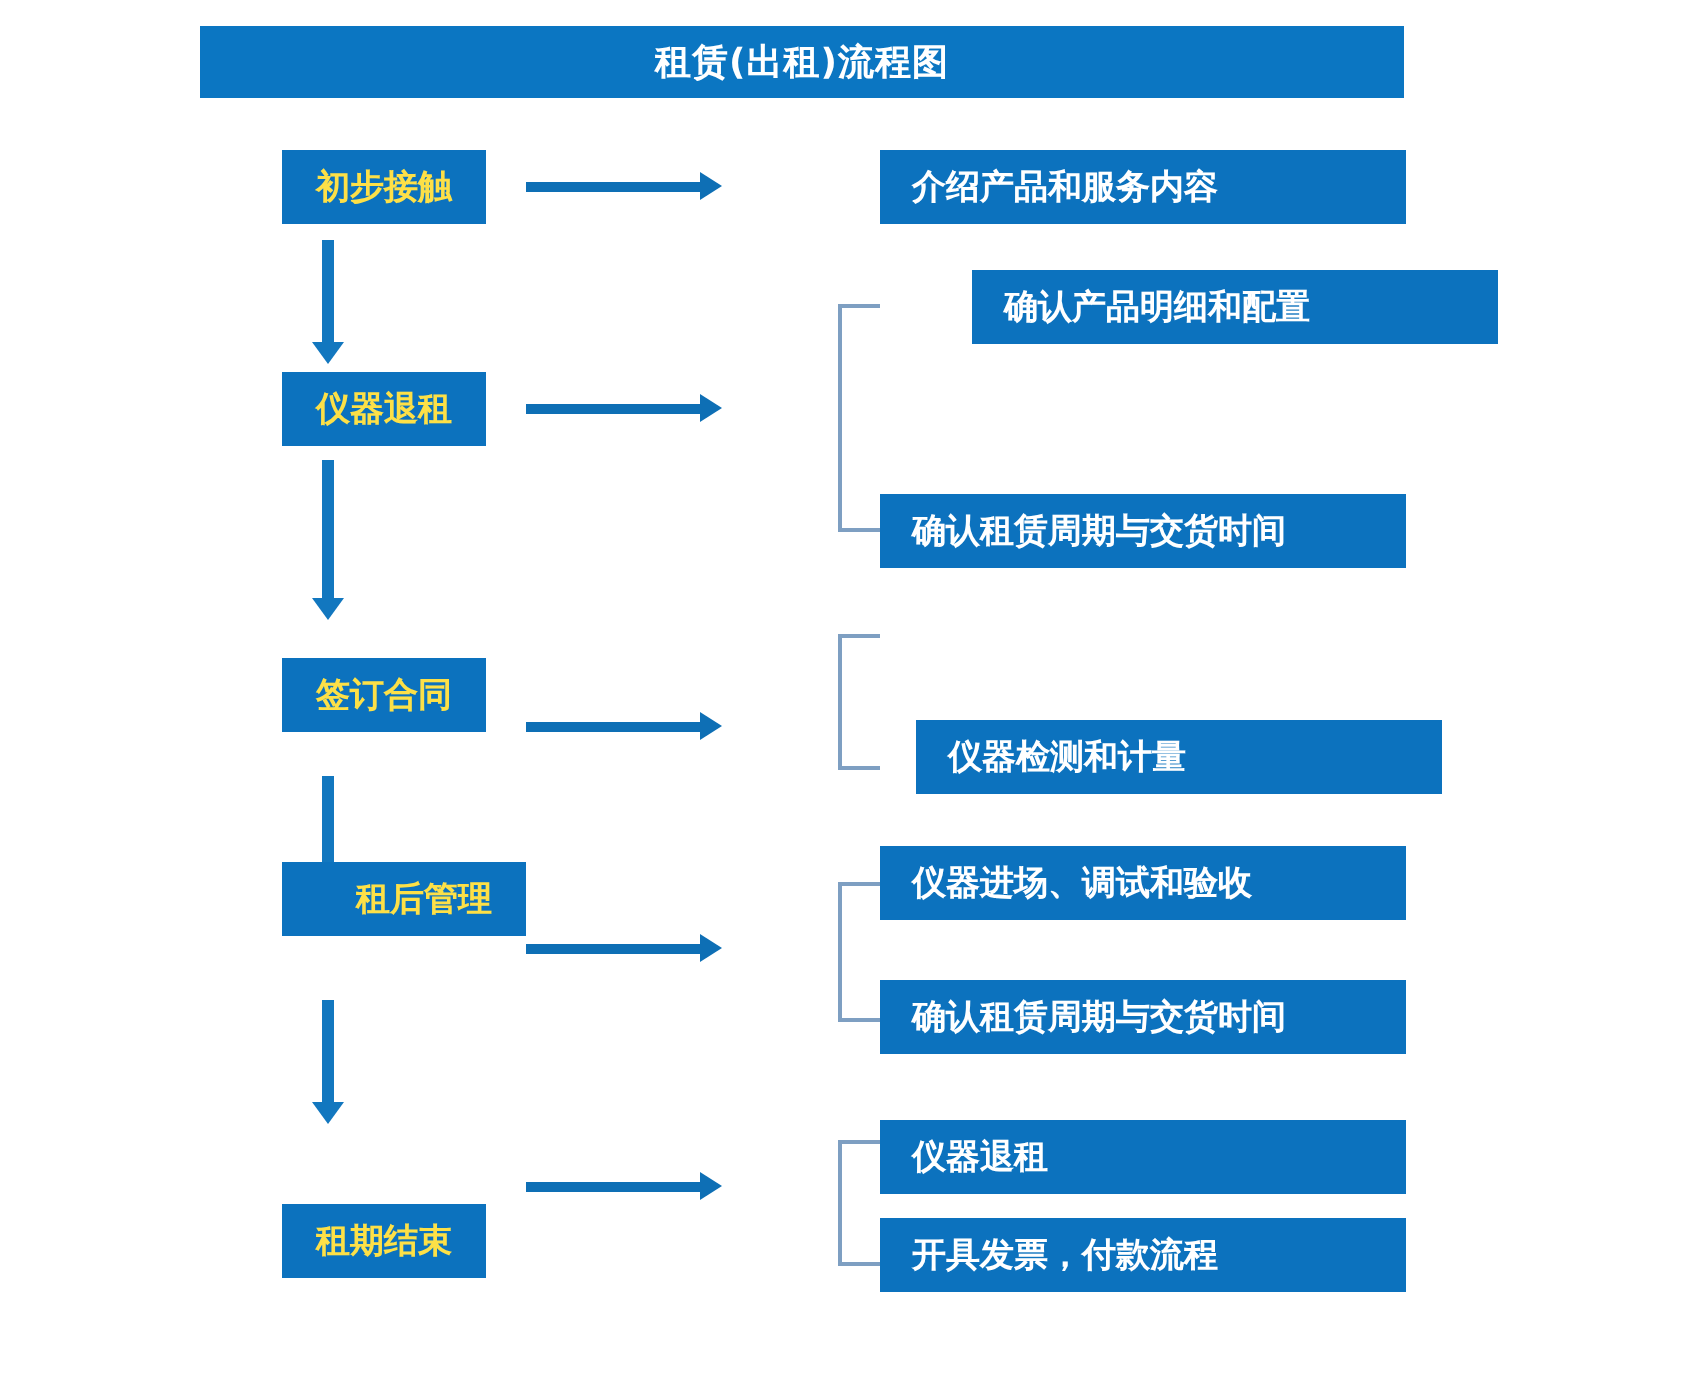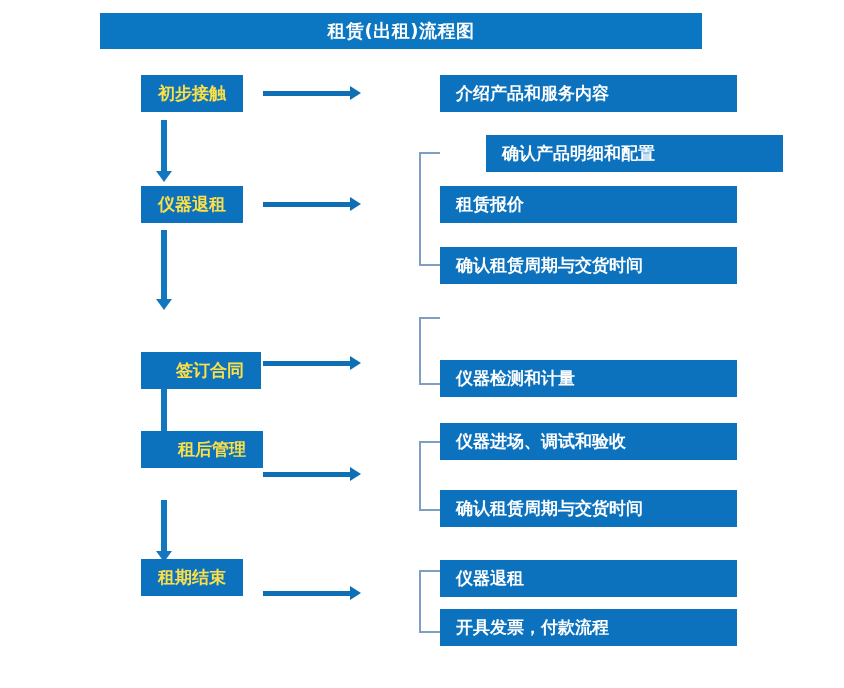--- a/index.html
+++ b/index.html
@@ -56,21 +56,21 @@
     background: #0C72BE;
     color: #ffffff;
     font-size: 17px;
     font-weight: bold;
     display: flex;
     align-items: center;
     justify-content: flex-start;
     padding-left: 16px;
     box-sizing: border-box;
     left: 440px;
-    width: 297px;
+    width: 263px;
     height: 37px;
   }
 
   
   .h-arrow {
     position: absolute;
     height: 14px;
     width: 98px;
     left: 263px;
   }
@@ -152,38 +152,37 @@
   <div class="stage-box" style="top:186px;">仪器退租</div>
 
   <div class="h-arrow" style="top:197px;">
     <span class="shaft"></span>
     <span class="head"></span>
   </div>
 
   <div class="bracket" style="top:152px; height:114px;"></div>
 
   <div class="detail-box" style="top:135px;margin-left:46px;">确认产品明细和配置</div>
-  <div class="detail-box" style="top:186px;">租赁报价</div>
   <div class="detail-box" style="top:247px;">确认租赁周期与交货时间</div>
 
   <div class="v-arrow" style="top:230px; height:80px;">
     <span class="shaft" style="height:69px;"></span>
     <span class="head"></span>
   </div>
 
-  <div class="stage-box" style="top:352px;padding-left:18px;">签订合同</div>
+  <div class="stage-box" style="top:329px;">签订合同</div>
 
   <div class="h-arrow" style="top:356px;">
     <span class="shaft"></span>
     <span class="head"></span>
   </div>
 
   <div class="bracket" style="top:317px; height:68px;"></div>
 
-  <div class="detail-box" style="top:360px;">仪器检测和计量</div>
+  <div class="detail-box" style="top:360px;margin-left:18px;">仪器检测和计量</div>
 
   <div class="v-arrow" style="top:388px; height:62px;">
     <span class="shaft" style="height:51px;"></span>
     <span class="head"></span>
   </div>
 
   <div class="stage-box" style="top:431px;padding-left:20px;">租后管理</div>
 
   <div class="h-arrow" style="top:467px;">
     <span class="shaft"></span>
@@ -193,21 +192,21 @@
   <div class="bracket" style="top:441px; height:70px;"></div>
 
   <div class="detail-box" style="top:423px;text-align:center;">仪器进场、调试和验收</div>
   <div class="detail-box" style="top:490px;">确认租赁周期与交货时间</div>
 
   <div class="v-arrow" style="top:500px; height:62px;">
     <span class="shaft" style="height:51px;"></span>
     <span class="head"></span>
   </div>
 
-  <div class="stage-box" style="top:559px;">租期结束</div>
+  <div class="stage-box" style="top:602px;">租期结束</div>
 
   <div class="h-arrow" style="top:586px;">
     <span class="shaft"></span>
     <span class="head"></span>
   </div>
 
   <div class="bracket" style="top:570px; height:63px;"></div>
 
   <div class="detail-box" style="top:560px;">仪器退租</div>
   <div class="detail-box" style="top:609px;">开具发票，付款流程</div>

